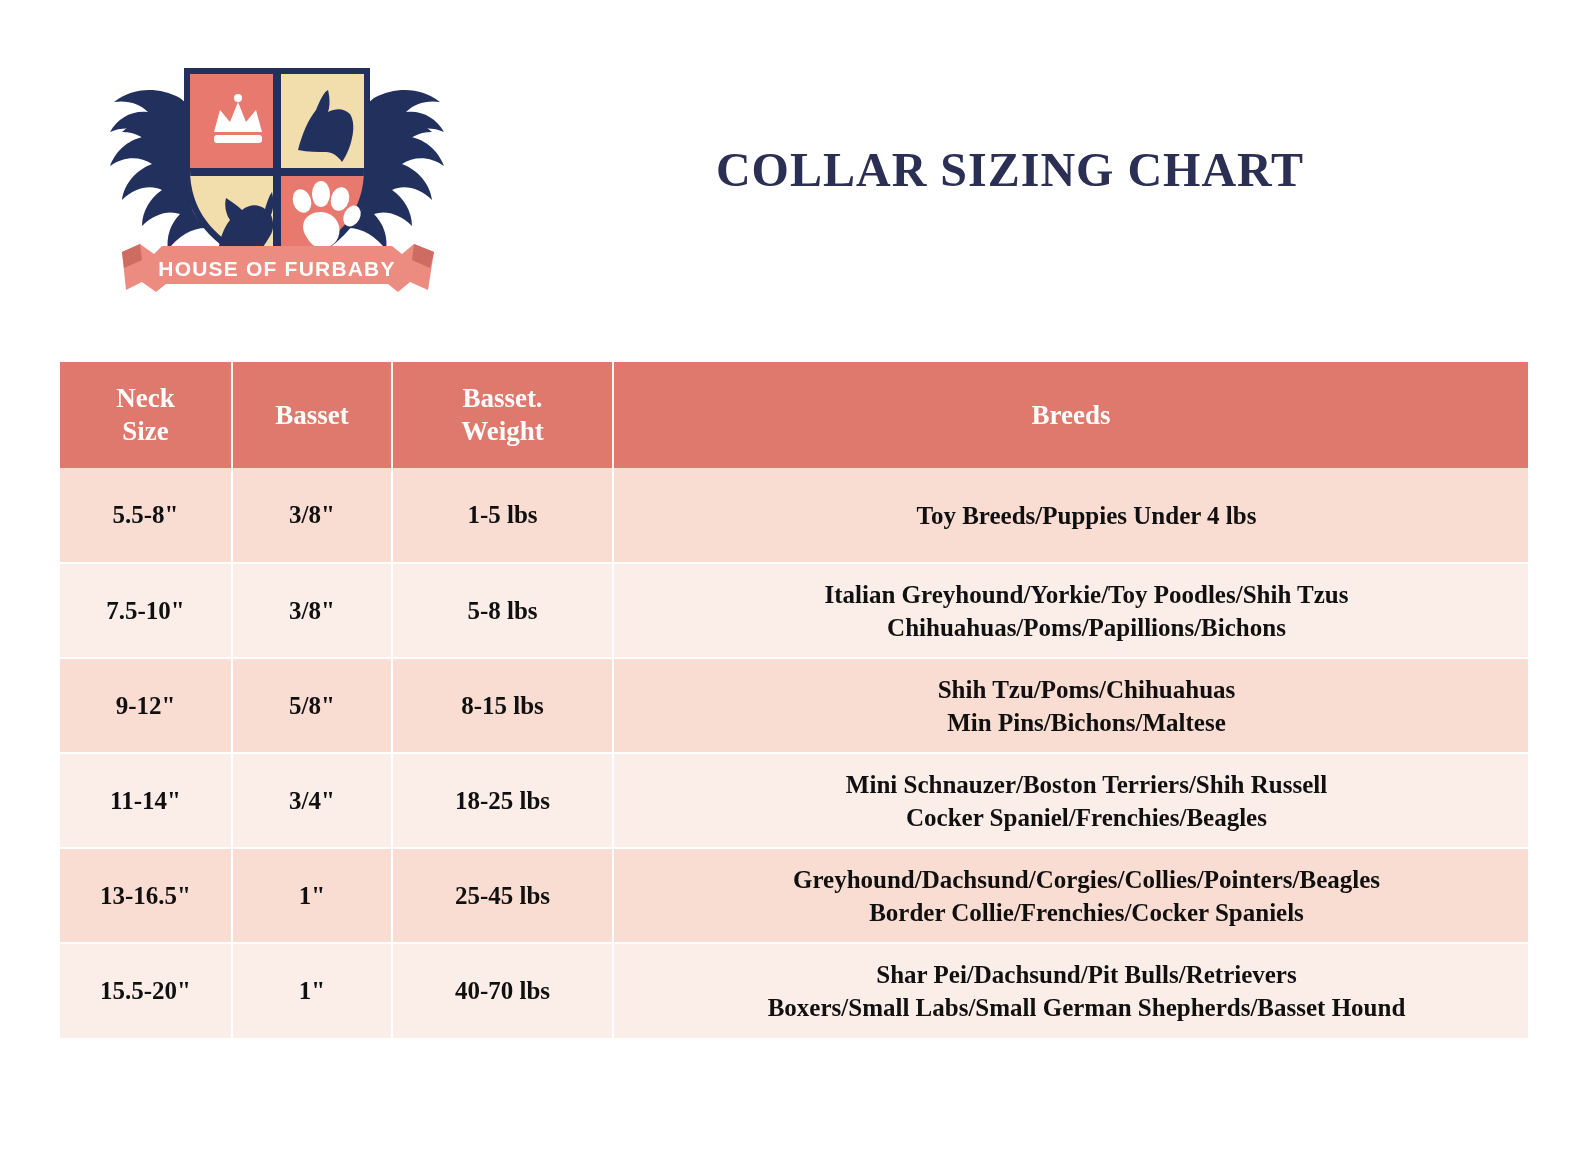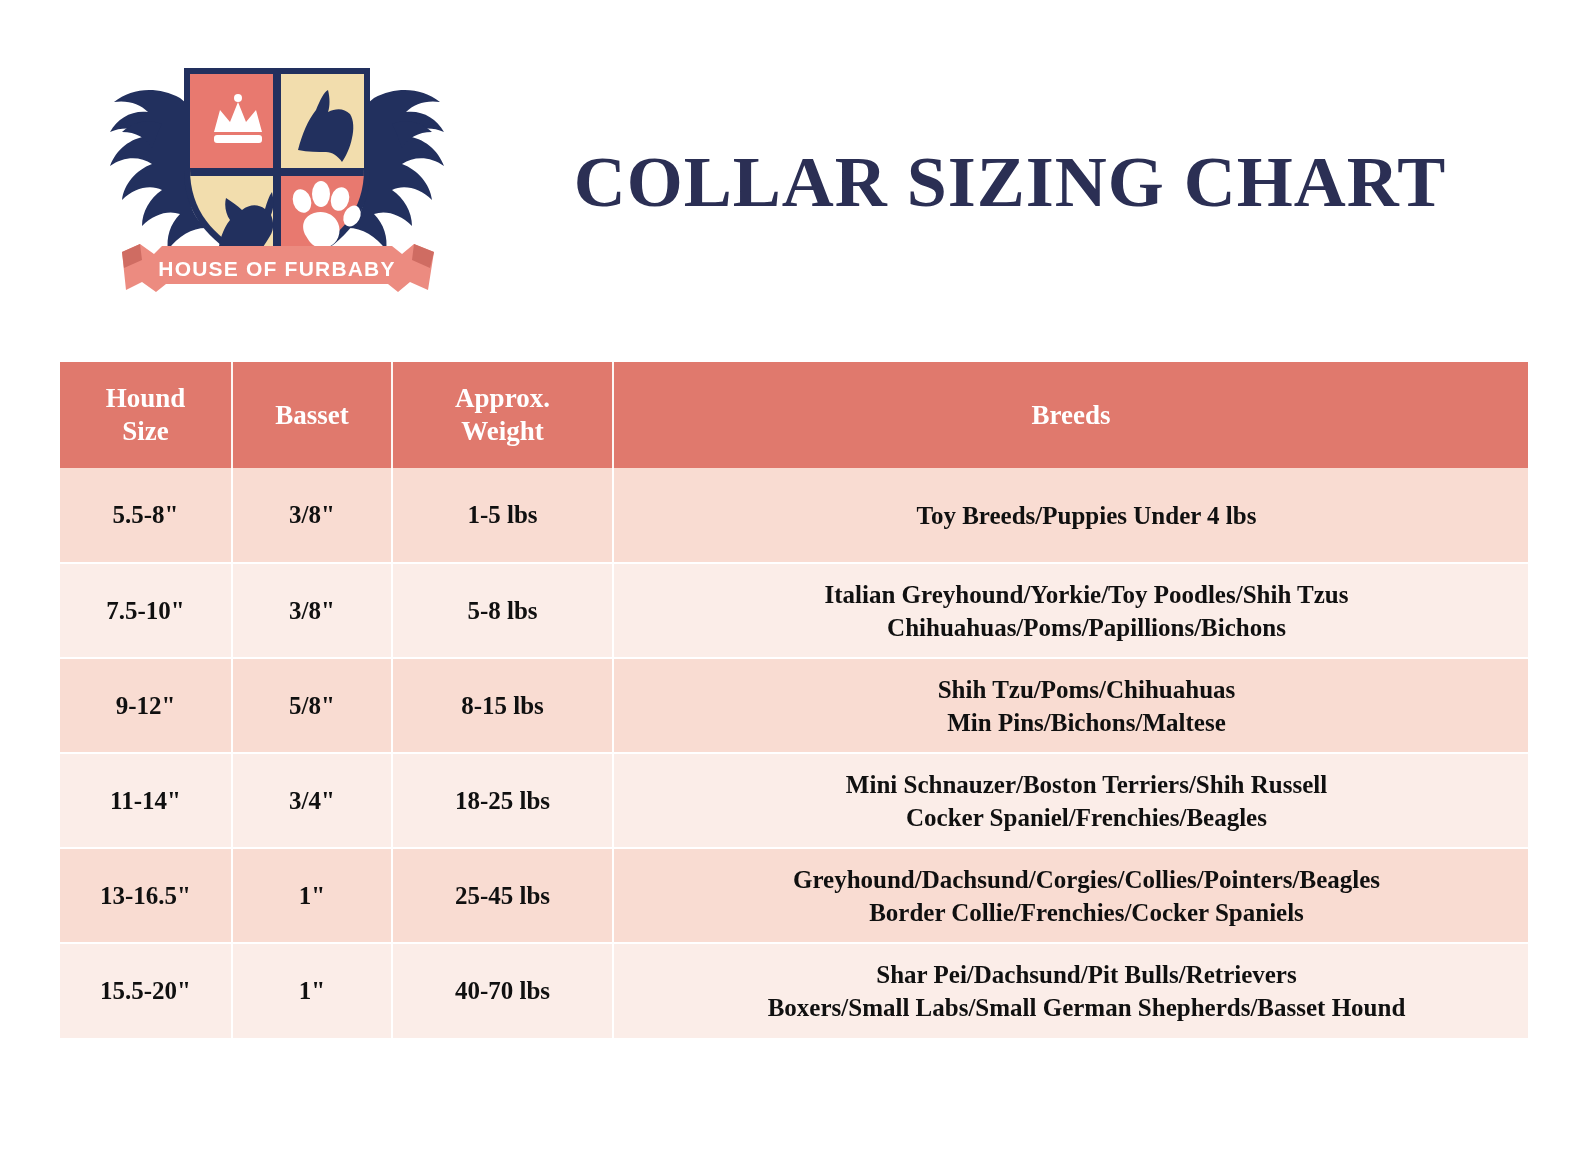--- a/index.html
+++ b/index.html
@@ -34,21 +34,21 @@
   .logo-svg { display: block; width: 430px; height: 270px; }
 
   .chart-title {
     position: absolute;
     left: 530px;
     top: 146px;
     width: 960px;
     text-align: center;
     font-family: "Liberation Serif", serif;
     font-weight: bold;
-    font-size: 72px;
+    font-size: 48px;
     letter-spacing: 1px;
     color: #2b2f54;
     white-space: nowrap;
     line-height: 1.0;
   }
 
   
   .sizing-table {
     position: absolute;
     left: 60px;
@@ -183,28 +183,28 @@
 <table class="sizing-table">
   <colgroup>
     <col class="c-neck">
       <col class="c-width">
       <col class="c-weight">
       <col class="c-breeds">
   </colgroup>
   <thead>
     <tr>
       <th>
-        <span class="hdr-line">Hound</span>
+        <span class="hdr-line">Neck</span>
         <span class="hdr-line">Size</span>
       </th>
       <th>
         <span class="hdr-line">Basset</span>
       </th>
       <th>
-        <span class="hdr-line">Approx.</span>
+        <span class="hdr-line">Basset.</span>
         <span class="hdr-line">Weight</span>
       </th>
       <th>
         <span class="hdr-line">Breeds</span>
       </th>
     </tr>
   </thead>
   <tbody>
     <tr class="row-dark">
       <td>5.5-8"</td>

